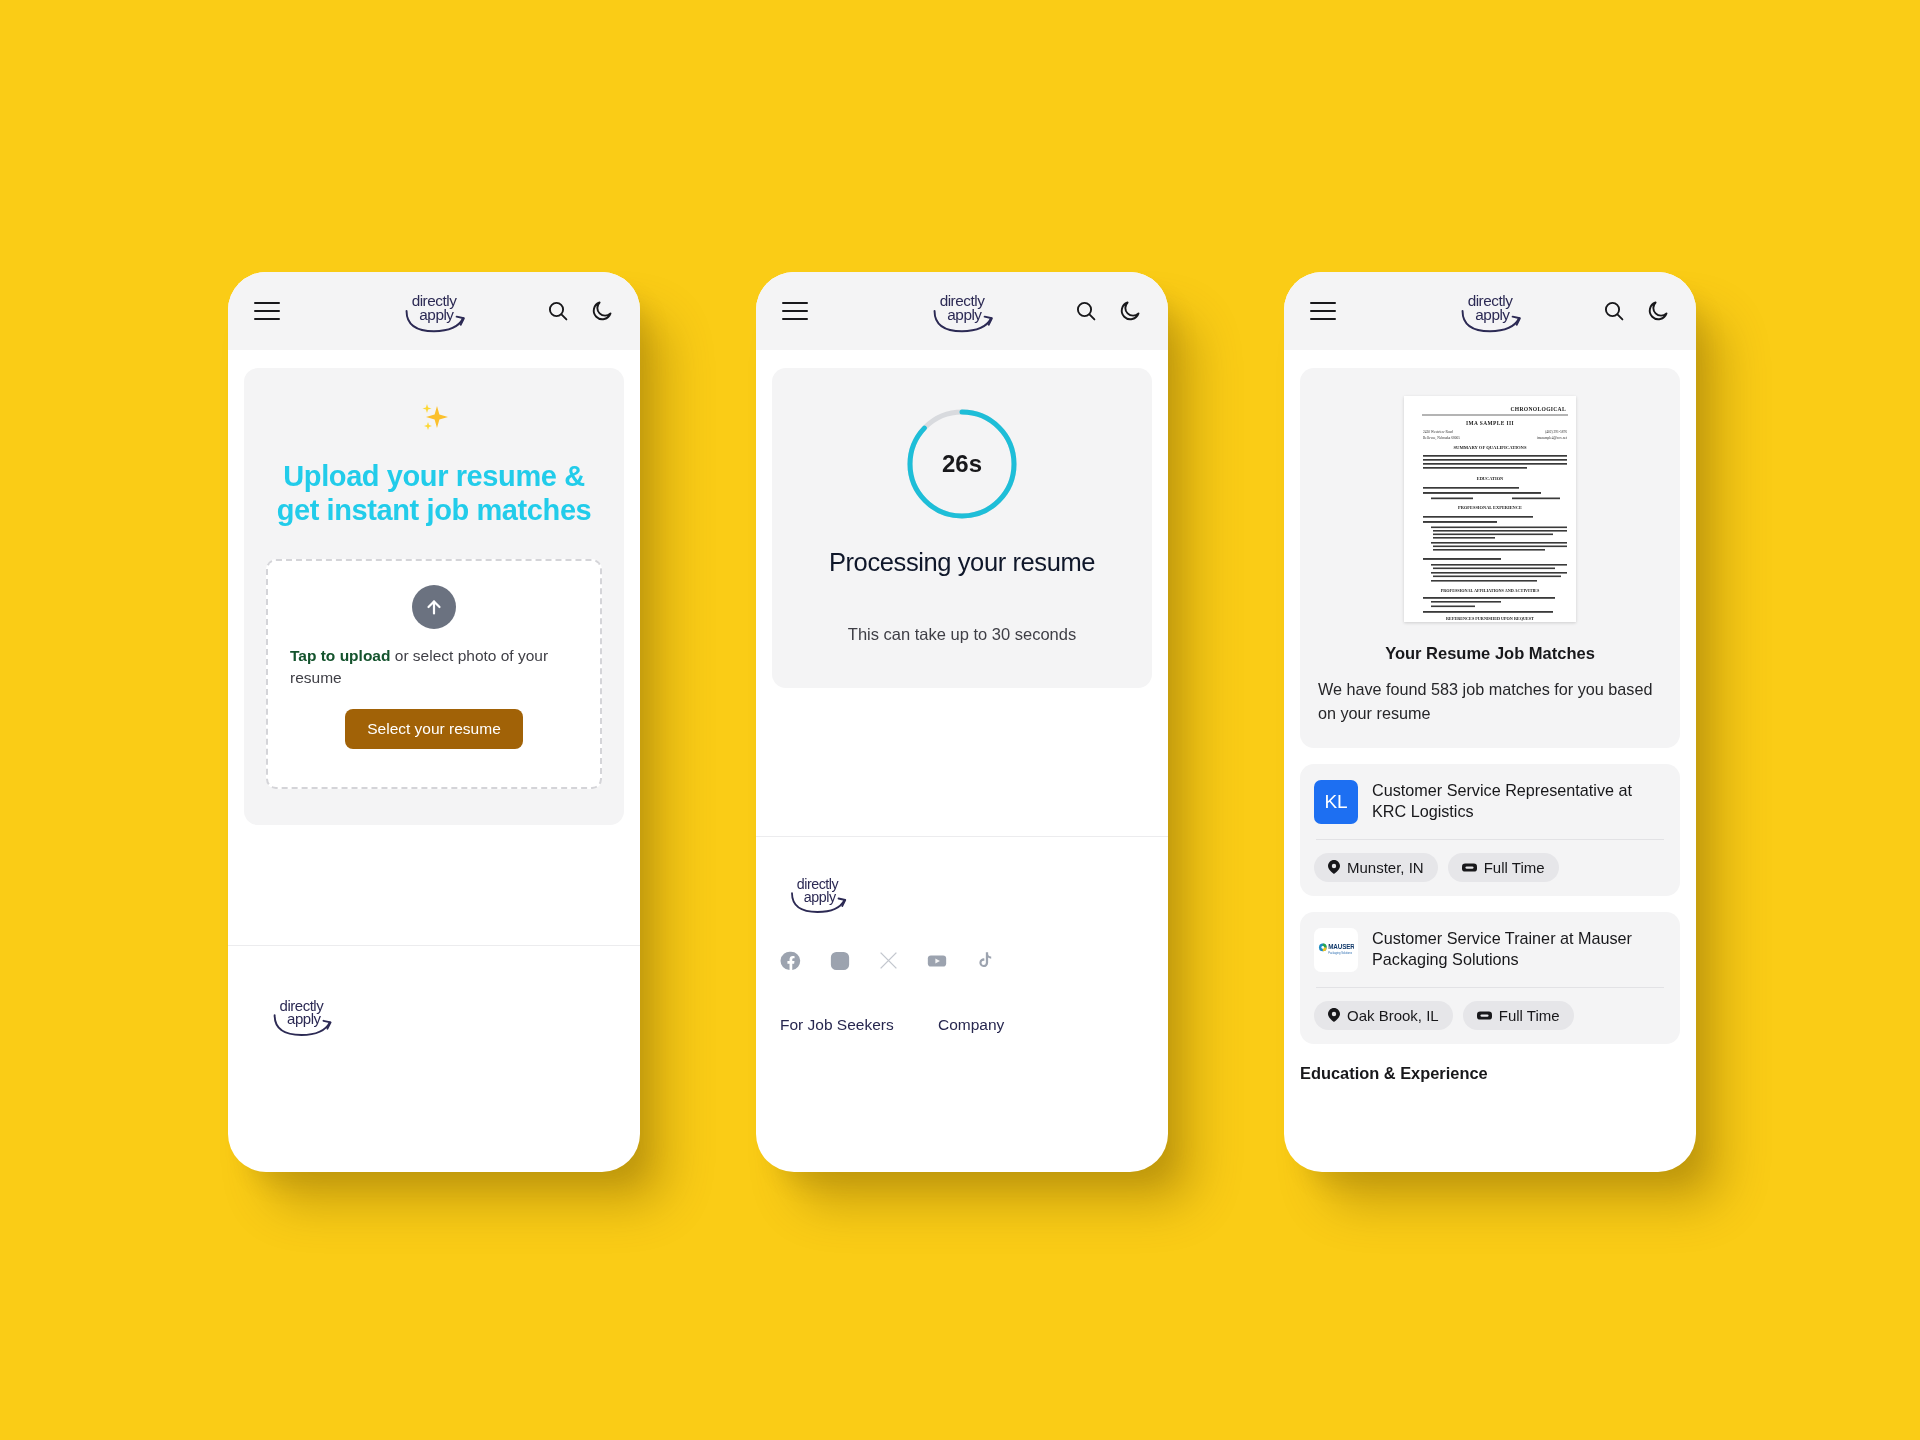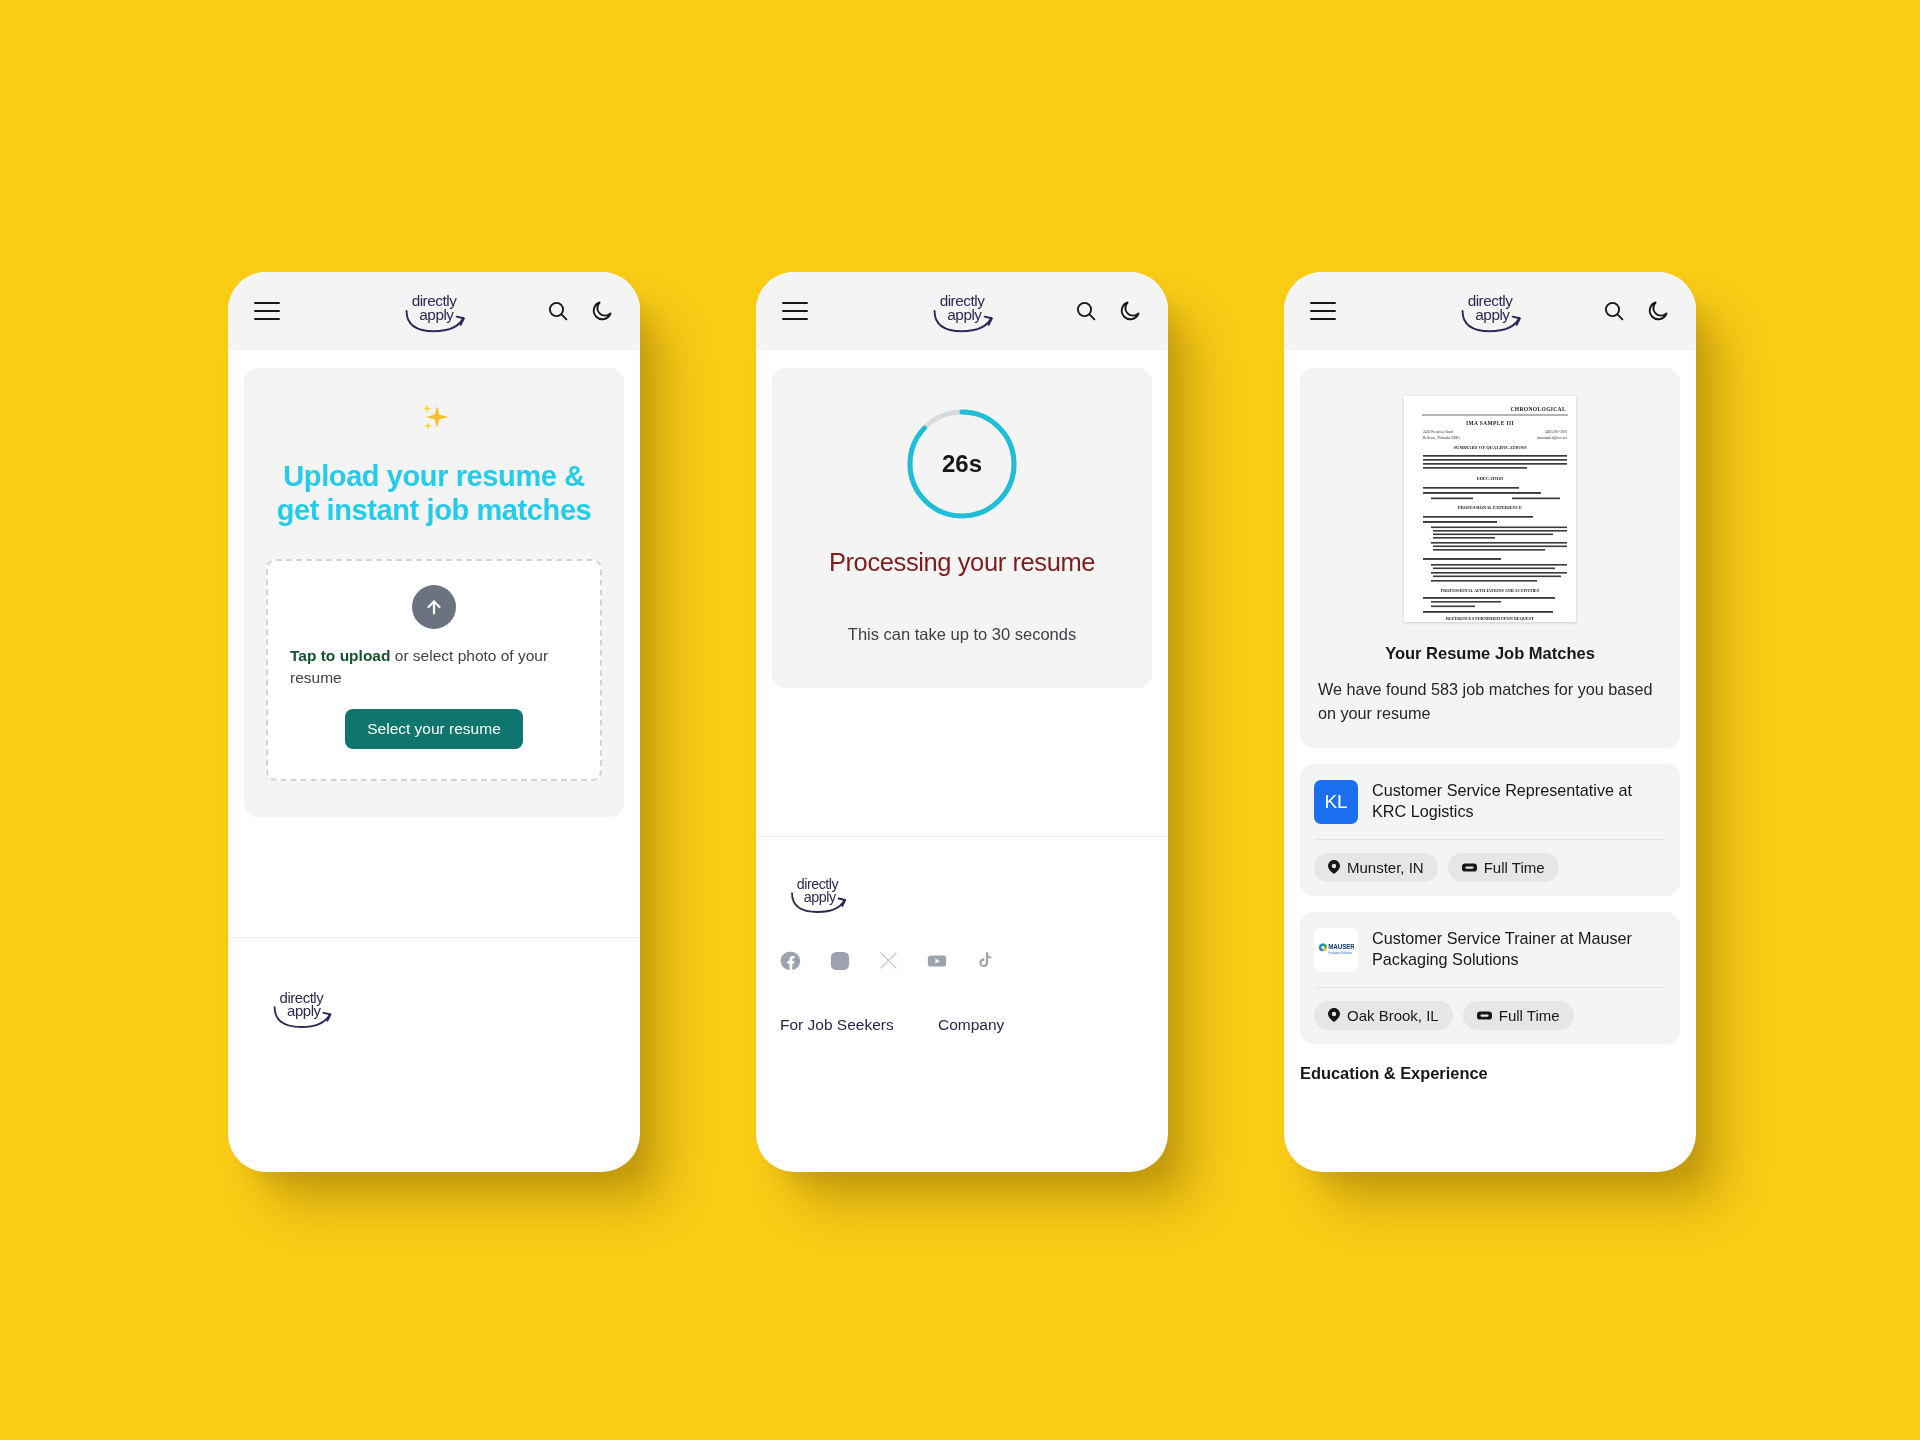--- a/index.html
+++ b/index.html
@@ -108,22 +108,22 @@
   .up-circle svg { width: 22px; height: 22px; display:block; }
   .dz-text {
     font-size: 15.5px;
     color: #3f3f46;
     line-height: 1.42;
     margin-bottom: 20px;
   }
   .dz-text b { color: #14532d; font-weight: bold; }
   .dz-btn {
     display: block;
-    margin: 4px auto;
-    background: #0f766e;
+    margin: 12px auto;
+    background: #a16207;
     color: #fff;
     border: none;
     border-radius: 8px;
     font-size: 15.5px;
     font-family: inherit;
     padding: 11px 22px;
     cursor: pointer;
   }
   .p1-spacer { height: 120px; background:#fff; }
   .divider { height: 1px; background: #ececee; }
@@ -146,21 +146,21 @@
     position: relative;
   }
   .ring-wrap svg { display:block; transform: rotate(-90deg); }
   .ring-label {
     position: absolute; inset: 0;
     display: flex; align-items: center; justify-content: center;
     font-size: 24px; font-weight: bold; color:#18181b;
   }
   .p2-h {
     font-size: 25.5px;
-    color: #7f1d1d;
+    color: #0f172a;
     letter-spacing: -0.4px;
     margin-bottom: 23px;
   }
   .p2-sub { font-size: 16.5px; color: #3f3f46; margin-top: 48px; }
   .p2-gap { height: 148px; background:#fff; }
   .p2-footer { padding: 36px 24px 0 24px; background:#fff; }
   .p2-footer .footer-logo { width: 78px; margin-bottom: 36px; }
   .p2-tagline {
     font-size: 14.6px;
     color: #52525b;

